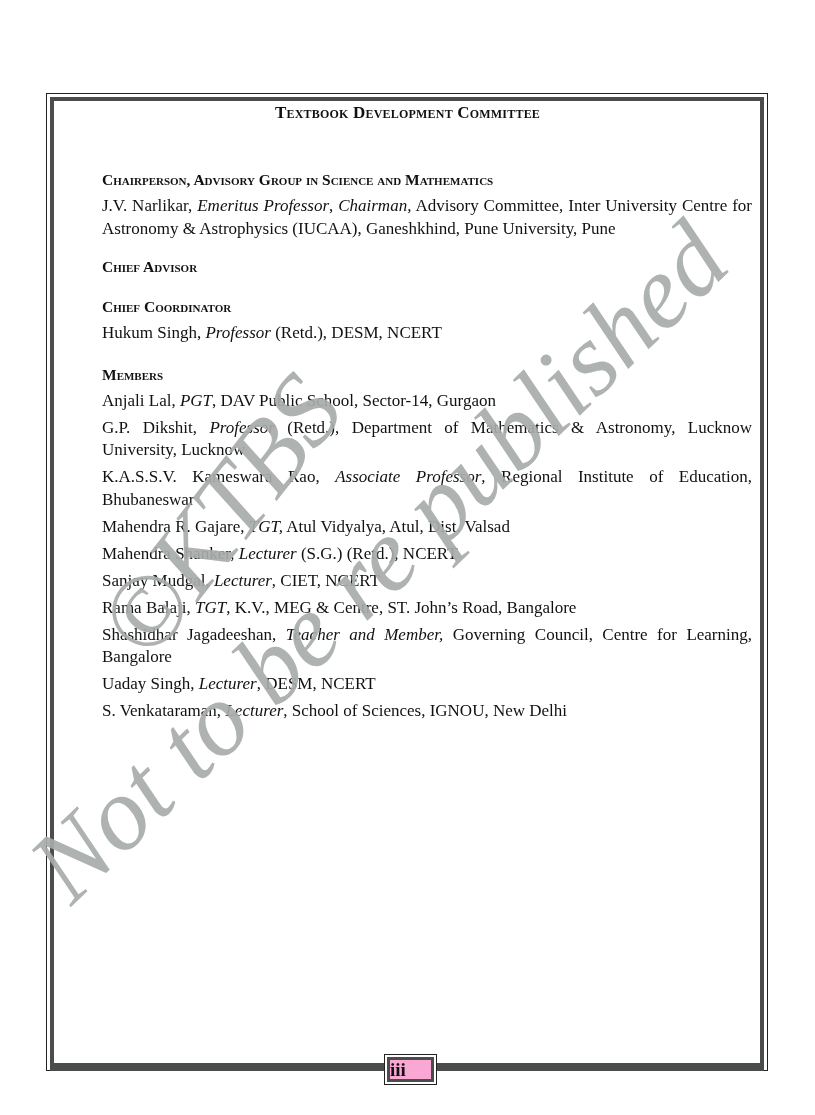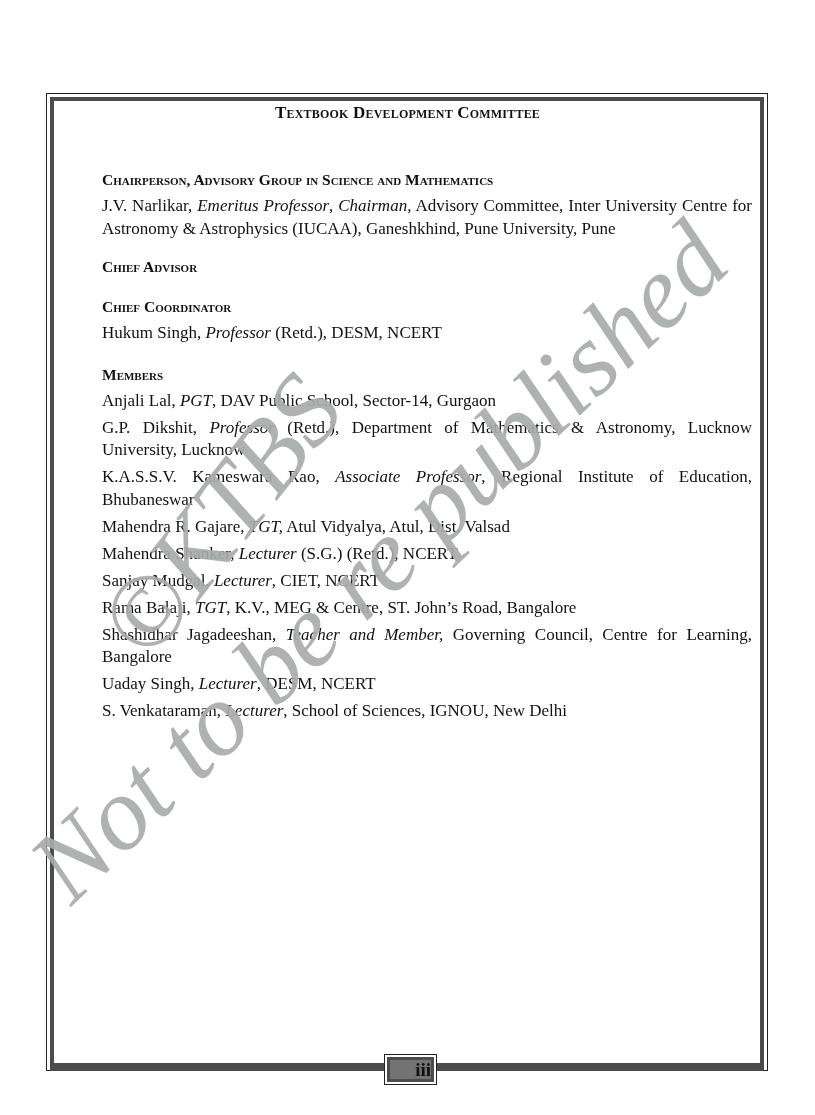--- a/index.html
+++ b/index.html
@@ -19,22 +19,22 @@
   .section-heading { font-weight: bold; font-variant: small-caps; font-size: 15.5px;
                      line-height: 24px; margin-bottom: 3px; }
   .entry { line-height: 22.5px; text-align: justify; margin-bottom: 4.5px; }
   .entry.tight { margin-bottom: 0px; }
   .entry i { font-style: italic; }
 
   .pgline { position: absolute; top: 1067px; height: 4px; background: #4a4d4c; }
   .pgbox-outer { position: absolute; left: 384px; top: 1054px; width: 53px; height: 31px;
                  border: 1.5px solid #222; box-sizing: border-box; background: #fff; }
   .pgbox-inner { position: absolute; left: 387px; top: 1057px; width: 47px; height: 25px;
-                 border: 3px solid #4a4d4c; box-sizing: border-box; background: #737373;
-                 text-align: right; font-weight: bold; font-size: 19px; line-height: 19px; }
+                 border: 3px solid #4a4d4c; box-sizing: border-box; background: #f9a8d4;
+                 text-align: left; font-weight: bold; font-size: 19px; line-height: 19px; }
 
   .wm { position: absolute; color: #a8acab; font-style: italic;
         font-family: "Liberation Serif", "DejaVu Serif", serif; white-space: nowrap;
         opacity: 0.92; pointer-events: none; transform-origin: left bottom; }
   .wm1 { left: 168px; top: 560px; font-size: 104px; transform: rotate(-52deg); }
   .wm2 { left: 88px; top: 805px; font-size: 104px; transform: rotate(-44deg); }
 </style>
 </head>
 <body>
 

